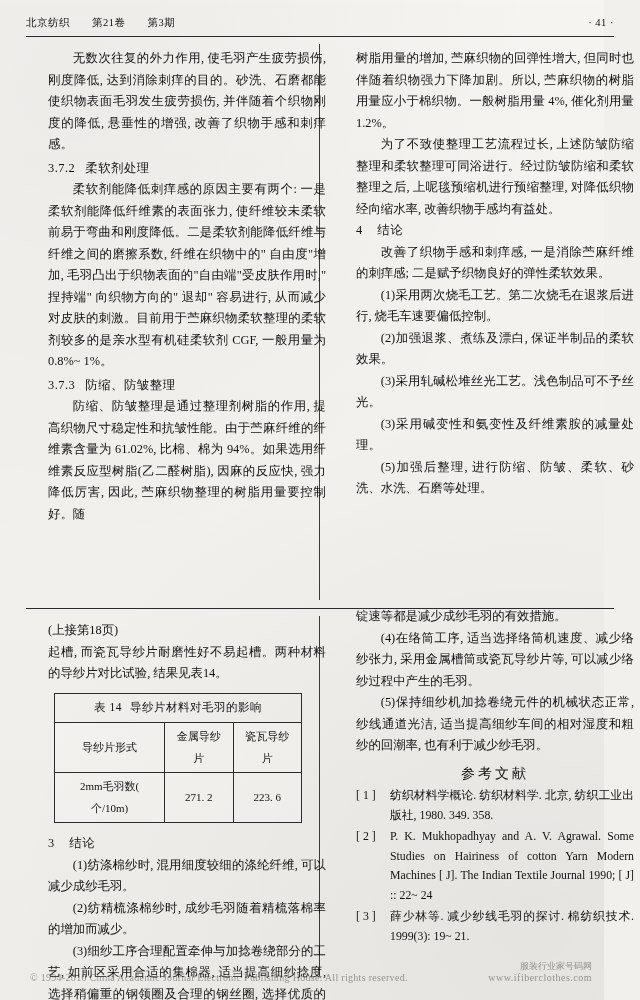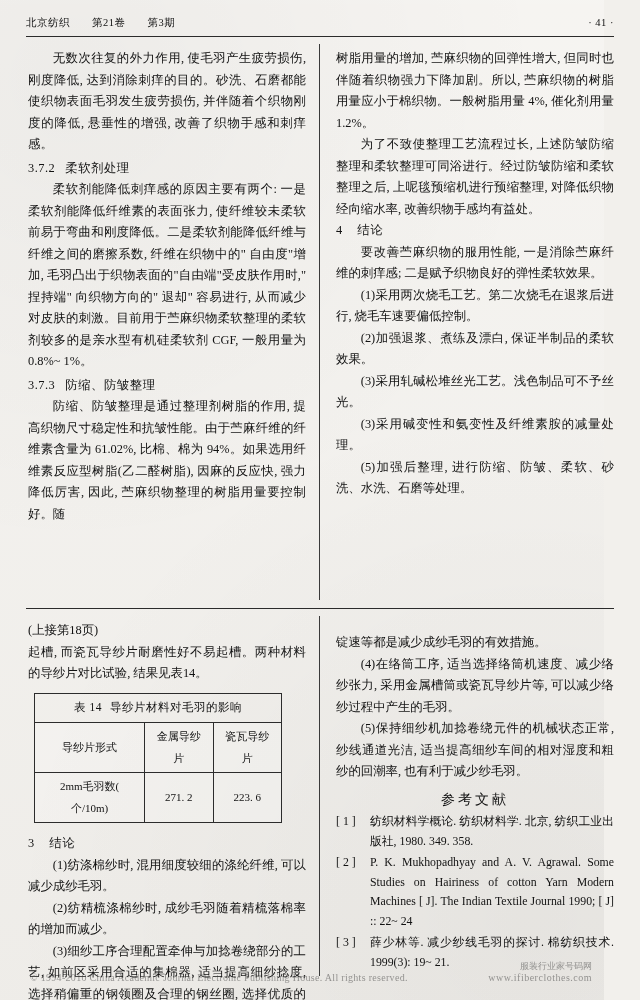--- a/index.html
+++ b/index.html
@@ -72,25 +72,26 @@
     top: 616px;
     height: 360px;
   }
 
   .col {
     position: absolute;
     width: 278px;
     font-size: 12.4px;
     line-height: 21.5px;
     text-align: justify;
+    margin-left: 20px;
   }
   .col.tl { left: 28px; top: 48px; }
   .col.tr { left: 336px; top: 48px; }
   .col.bl { left: 28px; top: 620px; width: 278px; }
-  .col.br { left: 336px; top: 632px; width: 278px; }
+  .col.br { left: 336px; top: 606px; width: 278px; }
 
   p {
     margin: 0;
   }
   .ind2 { text-indent: 2em; }
   .hd {
     margin-top: 2px;
     letter-spacing: 0.5px;
   }
   .hd .num { margin-right: 10px; }
@@ -201,21 +202,21 @@
     </p>
     <p class="ind2">防缩、防皱整理是通过整理剂树脂的作用, 提高织物尺寸稳定性和抗皱性能。由于苎麻纤维的纤维素含量为 61.02%, 比棉、棉为 94%。如果选用纤维素反应型树脂(乙二醛树脂), 因麻的反应快, 强力降低厉害, 因此, 苎麻织物整理的树脂用量要控制好。随</p>
   </div>
 
   <div class="col tr">
     <p>树脂用量的增加, 苎麻织物的回弹性增大, 但同时也伴随着织物强力下降加剧。所以, 苎麻织物的树脂用量应小于棉织物。一般树脂用量 4%, 催化剂用量 1.2%。</p>
     <p class="ind2">为了不致使整理工艺流程过长, 上述防皱防缩整理和柔软整理可同浴进行。经过防皱防缩和柔软整理之后, 上呢毯预缩机进行预缩整理, 对降低织物经向缩水率, 改善织物手感均有益处。</p>
     <p class="hd2">
       <span class="num">4</span><span>结论</span>
     </p>
-    <p class="ind2">要改善苎麻织物的服用性能, 一是消除苎麻纤维的刺痒感; 二是赋予织物良好的弹性柔软效果。</p>
+    <p class="ind2">改善了织物手感和刺痒感, 一是消除苎麻纤维的刺痒感; 二是赋予织物良好的弹性柔软效果。</p>
     <p class="ind2">(1)采用两次烧毛工艺。第二次烧毛在退浆后进行, 烧毛车速要偏低控制。</p>
     <p class="ind2">(2)加强退浆、煮练及漂白, 保证半制品的柔软效果。</p>
     <p class="ind2">(3)采用轧碱松堆丝光工艺。浅色制品可不予丝光。</p>
     <p class="ind2">(3)采用碱变性和氨变性及纤维素胺的减量处理。</p>
     <p class="ind2">(5)加强后整理, 进行防缩、防皱、柔软、砂洗、水洗、石磨等处理。</p>
   </div>
 
   <div class="col bl">
     <p>(上接第18页)</p>
     <p>起槽, 而瓷瓦导纱片耐磨性好不易起槽。两种材料的导纱片对比试验, 结果见表14。</p>

